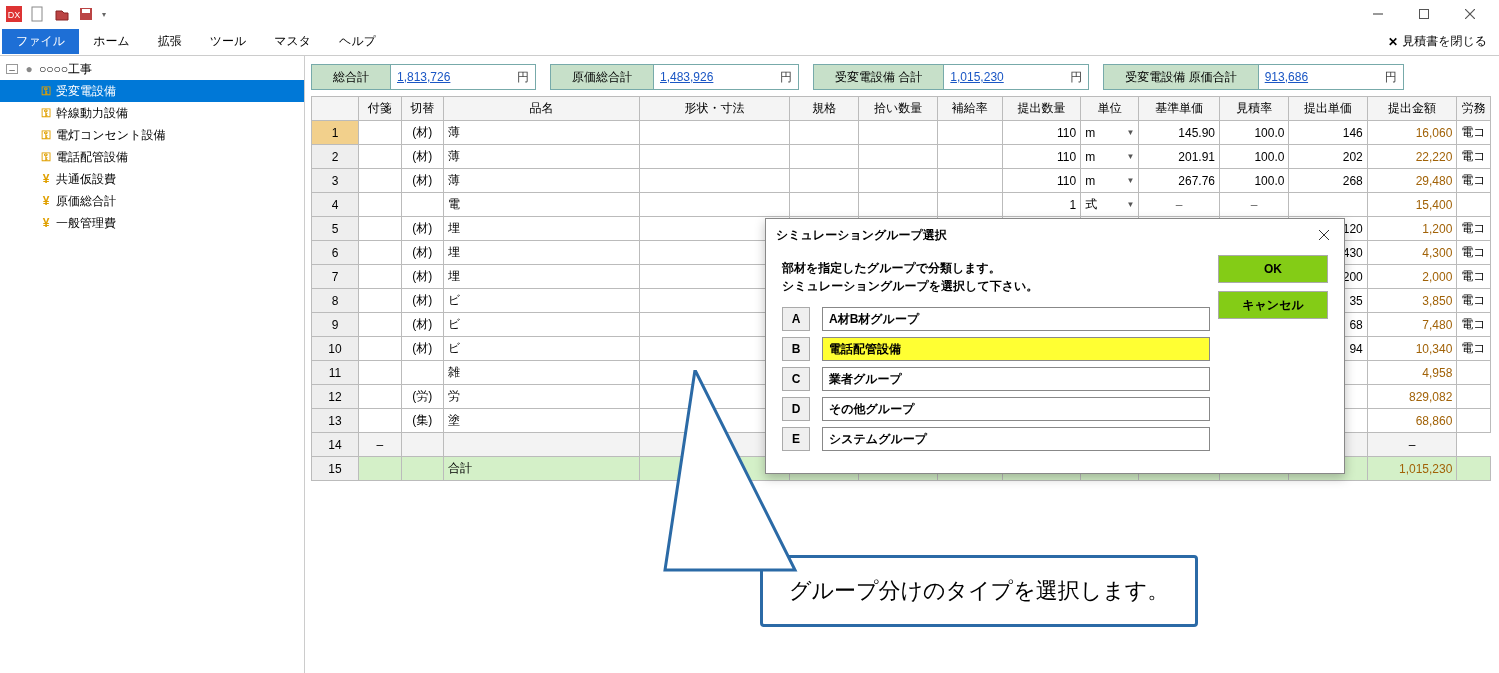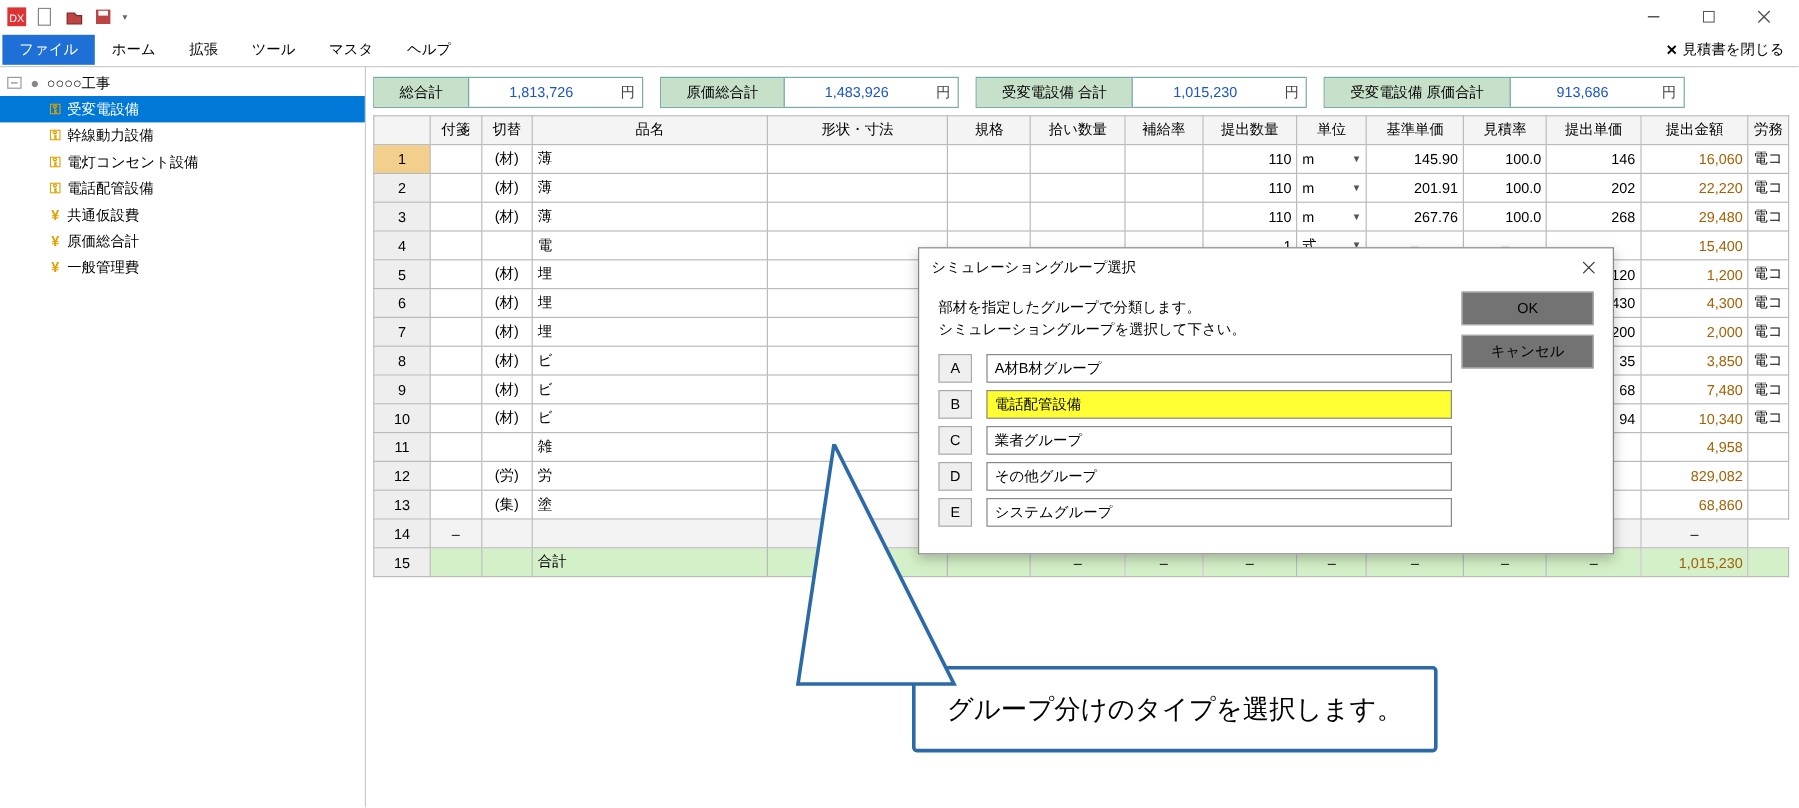--- a/index.html
+++ b/index.html
@@ -35,21 +35,21 @@
   .tree-child { padding-left:38px; }
   .tree-row.selected { background:#0078d7; color:#fff; }
   .key-y { color:#e0a000; font-weight:bold; }
   .key-b { color:#888; }
   .yen { color:#e0a000; font-weight:bold; }
 
   .main { flex:1; padding:8px 6px 0 6px; position:relative; overflow:hidden;}
   .totals { display:flex; gap:14px; margin-bottom:6px; }
   .total-box { display:flex; align-items:center; height:26px; border:1px solid #7aa; }
   .total-label { background:#c7e0c9; padding:0 21px; line-height:24px; border-right:1px solid #7aa; }
-  .total-val { width:120px; text-align:center; padding:0 18px; color:#1a56c4; font-weight:500;}
+  .total-val { width:120px; text-align:left; padding:0 6px; color:#1a56c4; font-weight:500;text-decoration:underline;}
   .total-unit { padding:0 6px; color:#444; }
 
   table.grid { border-collapse:collapse; width:1180px; table-layout:fixed;}
   table.grid th, table.grid td { border:1px solid #bbb; height:24px; padding:0 4px; white-space:nowrap; overflow:hidden;}
   table.grid th { background:#f4f4f4; font-weight:normal; text-align:center;}
   table.grid td { text-align:right; }
   table.grid td.rownum { background:#eee; text-align:center; width:42px;}
   table.grid td.rownum.active { background:#f2d08c; }
   table.grid td.left { text-align:left; }
   table.grid td.center { text-align:center; }
@@ -61,30 +61,31 @@
   .dash { color:#666; text-align:center; }
 
   col.c-append{width:38px;} col.c-switch{width:38px;}
   col.c-name{width:175px;} col.c-shape{width:134px;} col.c-spec{width:62px;}
   col.c-qty{width:70px;} col.c-supply{width:58px;} col.c-subqty{width:70px;}
   col.c-unit{width:52px;} col.c-baseprice{width:72px;} col.c-rate{width:62px;}
   col.c-subprice{width:70px;} col.c-amount{width:80px;} col.c-labor{width:30px;}
 
   
   .dialog {
-    position:absolute; left:460px; top:150px; width:580px;
+    position:absolute; left:460px; top:162px; width:580px;
     background:#fff; border:1px solid #888; box-shadow:0 4px 10px rgba(0,0,0,.25);
     z-index:20;
+    font-weight:bold;
   }
   .dlg-title { display:flex; align-items:center; padding:6px 10px; font-size:12px; }
   .dlg-title .close { margin-left:auto; width:20px; height:20px; display:flex; align-items:center; justify-content:center;}
   .dlg-body { padding:4px 16px 16px 16px; position:relative;}
   .dlg-msg { margin:4px 0 12px 0; line-height:1.5;}
   .dlg-btns { position:absolute; right:16px; top:4px; display:flex; flex-direction:column; gap:8px;}
-  .btn { width:110px; height:28px; background:#737373; border:1px solid #aaa; display:flex; align-items:center; justify-content:center;}
+  .btn { width:110px; height:28px; background:#84cc16; border:1px solid #aaa; display:flex; align-items:center; justify-content:center;}
   .grp-row { display:flex; align-items:center; gap:12px; margin:6px 0;}
   .grp-key { width:28px; height:24px; border:1px solid #aaa; background:#efefef; display:flex; align-items:center; justify-content:center;}
   .grp-field { flex:1; height:24px; border:1px solid #888; padding:0 6px; display:flex; align-items:center; max-width:388px;}
   .grp-field.selected { background:#ffff33; }
 
   
   .callout { position:absolute; left:760px; top:555px; z-index:30;}
   .callout-box { background:#fff; border:3px solid #2b6aa6; border-radius:4px; padding:18px 26px; font-size:22px; }
   .callout svg { position:absolute; left:-135px; top:-185px; width:240px; height:220px; }
 

